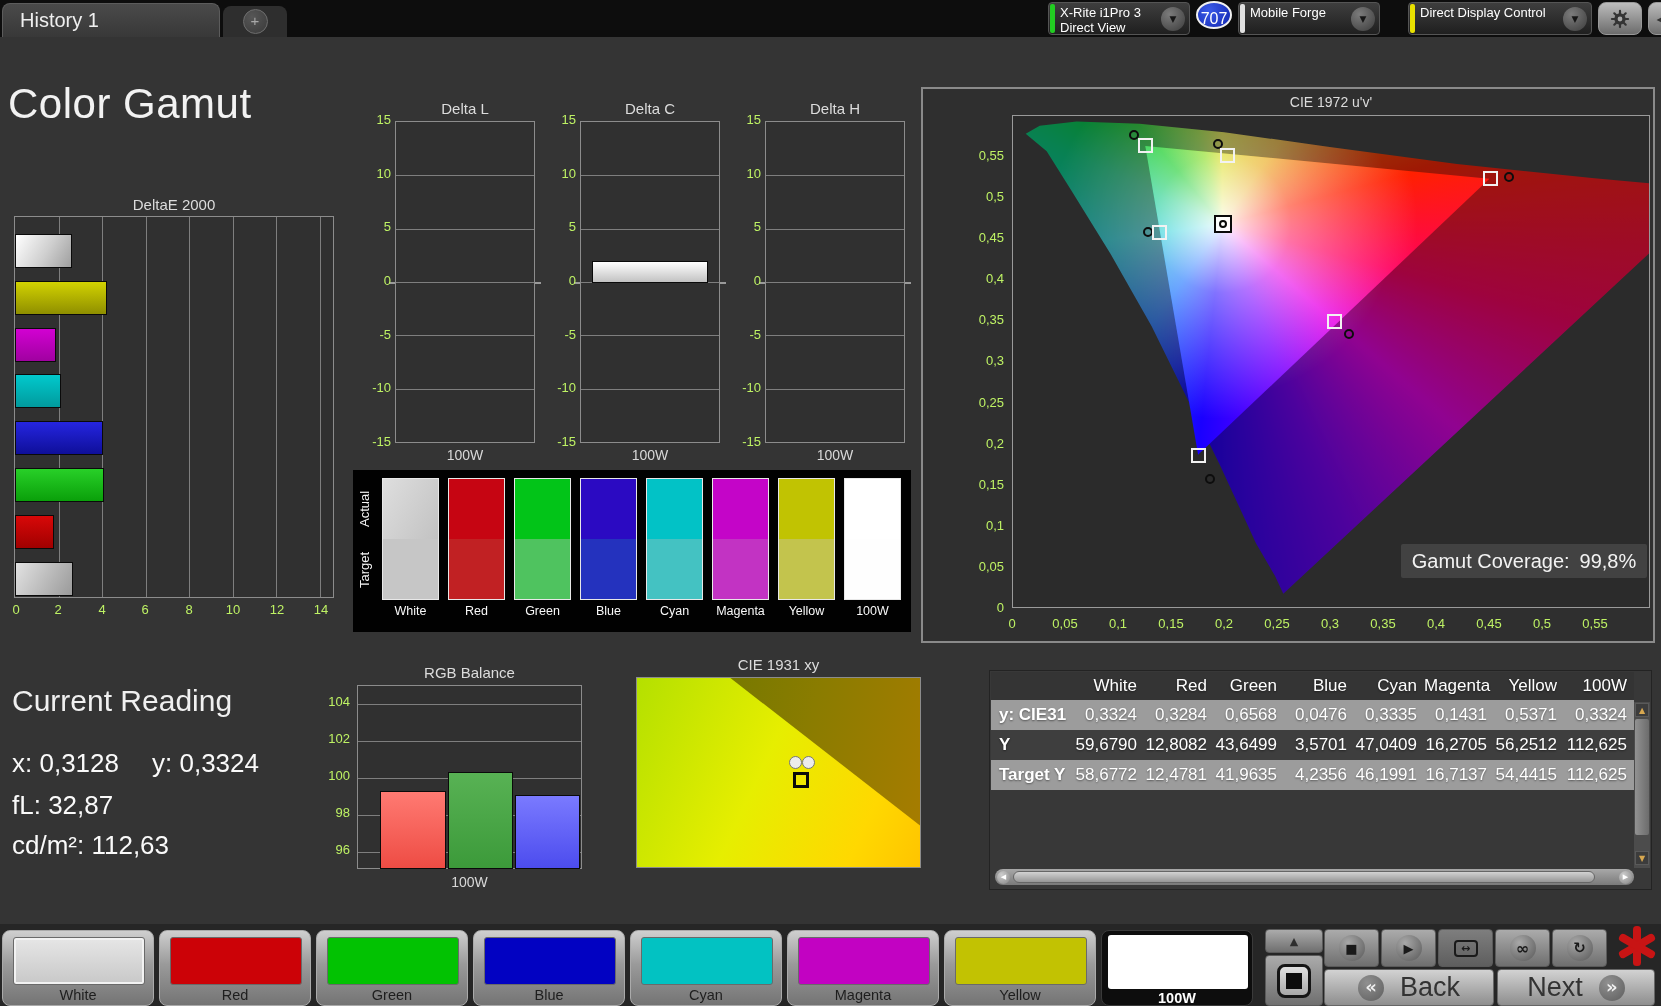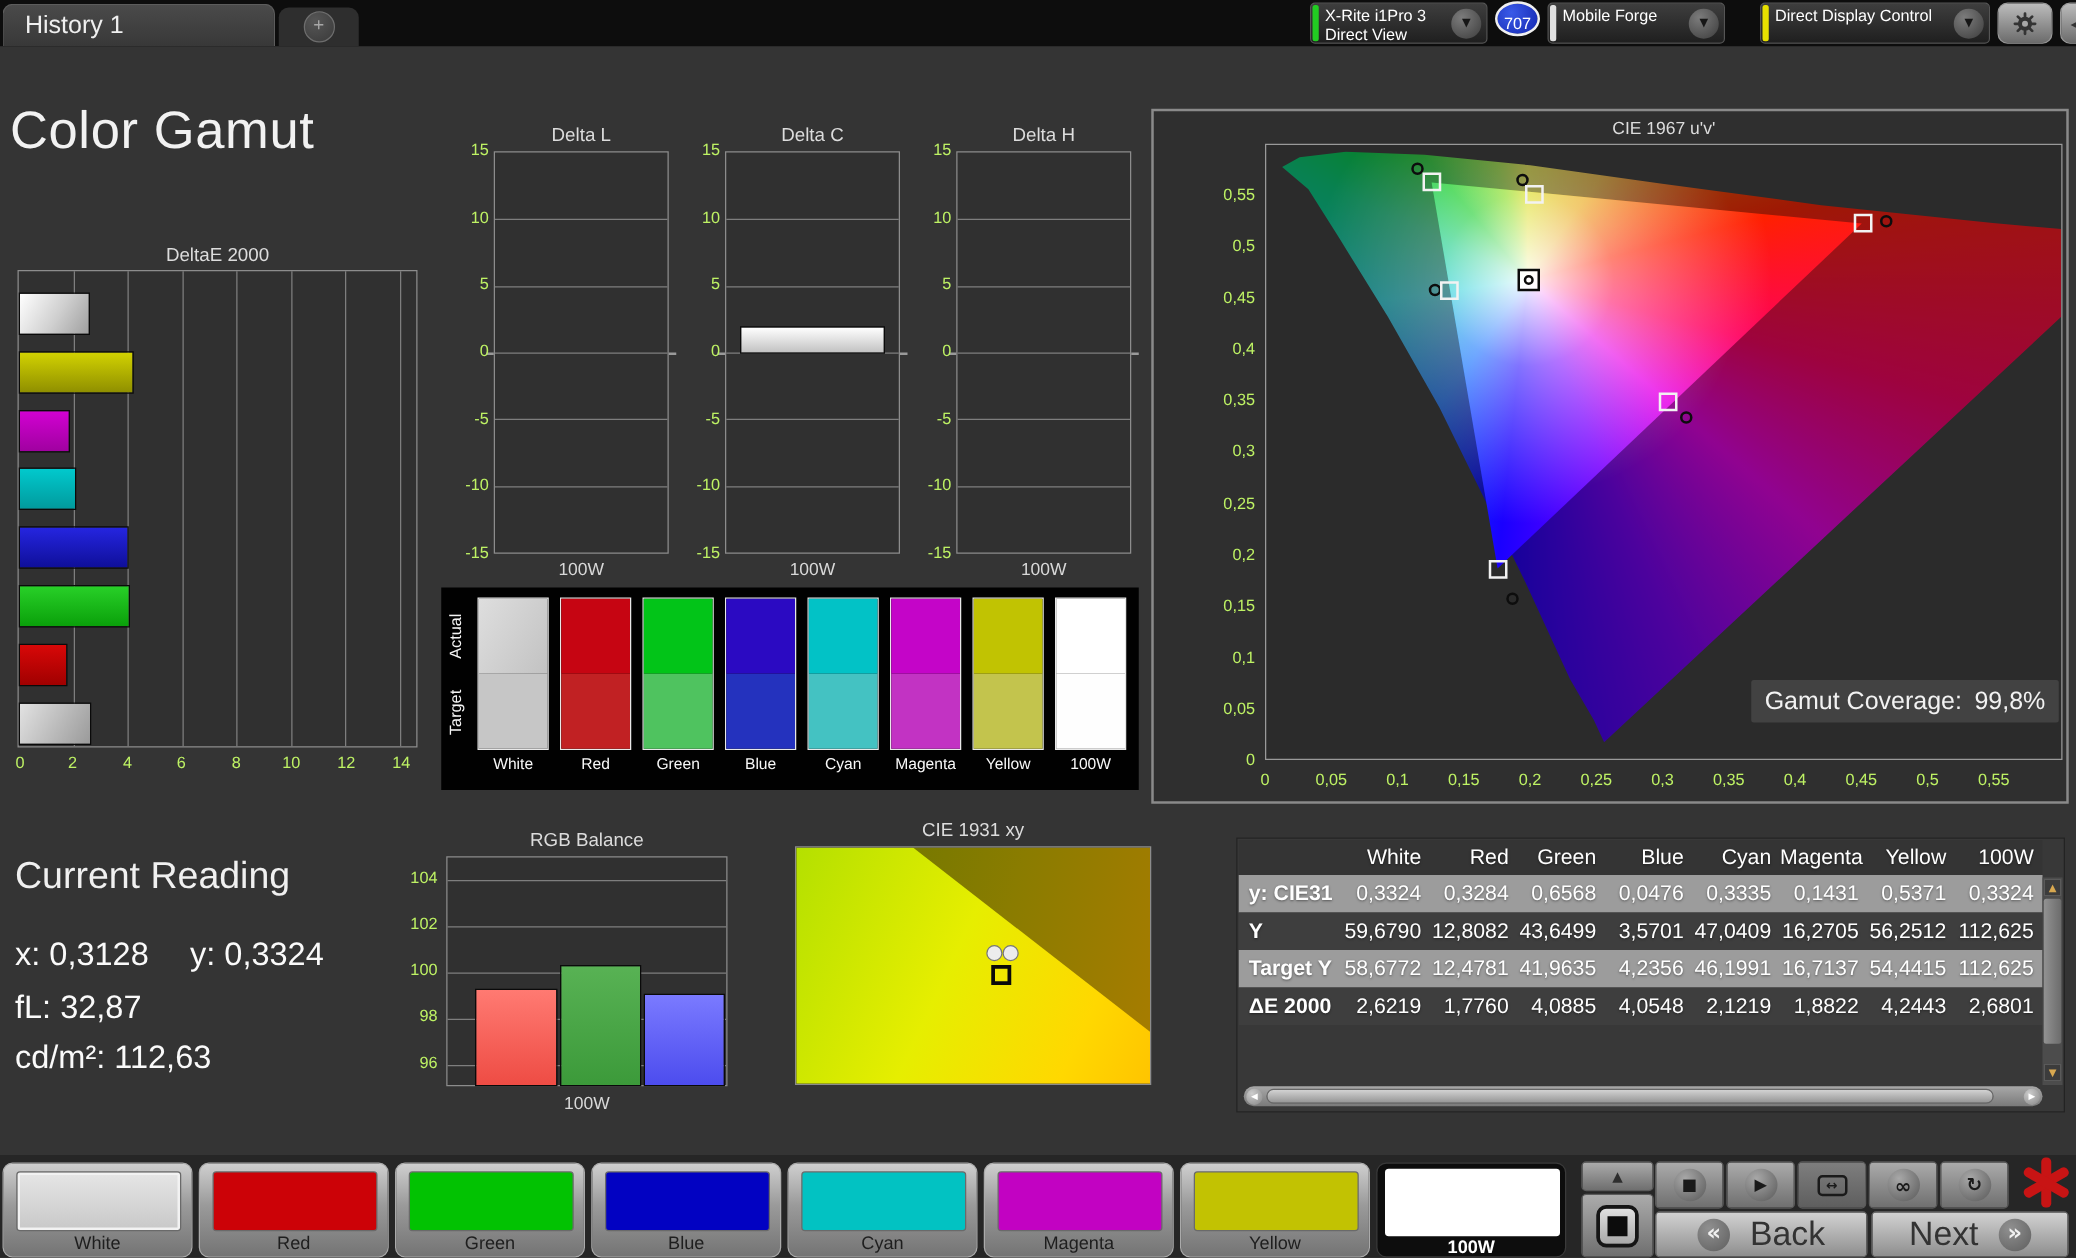--- a/index.html
+++ b/index.html
@@ -20,21 +20,21 @@
     border:1px solid #6e6e6e; color:#a8a8a8; font-size:15px; text-align:center; line-height:22px; }
   .dropdown { top:2px; height:33px; background:linear-gradient(180deg,#3e3e3e,#1f1f1f); border:1px solid #555;
     border-radius:4px; color:#fff; font-size:13px; }
   .dropdown .stripe { position:absolute; left:1px; top:1px; bottom:1px; width:5px; border-radius:2px; }
   .dropdown .txt { position:absolute; left:11px; top:2px; line-height:15px; white-space:nowrap; }
   .chev { position:absolute; right:4px; top:4px; width:24px; height:24px; border-radius:50%;
     background:radial-gradient(circle at 35% 30%,#7c7c7c,#3c3c3c); color:#161616; font-size:9px;
     text-align:center; line-height:24px; }
   #badge-707 { left:1196px; top:1px; width:36px; height:28px; border-radius:50%;
     background:radial-gradient(circle at 35% 30%,#3a5ae8,#1226b0); border:2px solid #f0f0f0;
-    color:#fff; font-size:13px; text-align:center; line-height:31px; }
+    color:#fff; font-size:16px; text-align:center; line-height:31px; }
   .topbtn { top:2px; height:33px; border-radius:8px; background:linear-gradient(180deg,#bcbcbc,#6c6c6c);
     border:1px solid #999; display:flex; align-items:center; justify-content:center; }
 
   #page-title { left:8px; top:80px; font-size:42px; color:#f2f2f2; letter-spacing:0.5px; }
 
   .chart-title { position:absolute; color:#dcdcdc; font-size:15px; text-align:center; }
   .plot { position:absolute; background:#303030; border:1px solid #8c8c8c; }
   .gridv { position:absolute; top:0; bottom:0; width:1px; background:#7e7e7e; }
   .gridh { position:absolute; left:0; right:0; height:1px; background:#7e7e7e; }
   .tick { position:absolute; color:#bef264; font-size:13px; }
@@ -298,21 +298,21 @@
     <div class="swlab" style="left:95px;">Red</div>
     <div class="swlab" style="left:161px;">Green</div>
     <div class="swlab" style="left:227px;">Blue</div>
     <div class="swlab" style="left:293px;">Cyan</div>
     <div class="swlab" style="left:359px;">Magenta</div>
     <div class="swlab" style="left:425px;">Yellow</div>
     <div class="swlab" style="left:491px;">100W</div>
   </div>
 
   <div id="cie76-panel" class="abs"></div>
-  <div class="chart-title" style="left:1012px;top:94px;width:638px;font-size:14px;">CIE 1967 u'v'</div>
+  <div class="chart-title" style="left:1012px;top:94px;width:638px;font-size:14px;">CIE 1972 u'v'</div>
   <div id="cie76-plot" class="abs">
     <div id="cie76-locus"></div>
     <div id="cie76-triangle"></div>
     <div class="mk-ci" style="left:116px;top:14px;"></div>
     <div class="mk-sq" style="left:125px;top:22px;"></div>
     <div class="mk-ci" style="left:200px;top:23px;"></div>
     <div class="mk-sq" style="left:207px;top:32px;"></div>
     <div class="mk-ci" style="left:491px;top:56px;"></div>
     <div class="mk-sq" style="left:470px;top:55px;"></div>
     <div class="mk-ci" style="left:130px;top:111px;"></div>
@@ -427,31 +427,20 @@
       <div class="c0">Target Y</div>
       <div class="cv">58,6772</div>
       <div class="cv">12,4781</div>
       <div class="cv">41,9635</div>
       <div class="cv">4,2356</div>
       <div class="cv">46,1991</div>
       <div class="cv">16,7137</div>
       <div class="cv">54,4415</div>
       <div class="cv">112,625</div>
     </div>
-    <div class="trow">
-      <div class="c0">ΔE 2000</div>
-      <div class="cv">2,6219</div>
-      <div class="cv">1,7760</div>
-      <div class="cv">4,0885</div>
-      <div class="cv">4,0548</div>
-      <div class="cv">2,1219</div>
-      <div class="cv">1,8822</div>
-      <div class="cv">4,2443</div>
-      <div class="cv">2,6801</div>
-    </div>
   </div>
 
   <div class="abs" style="left:1634px;top:702px;width:16px;height:166px;background:#4c4c4c;">
     <div class="sbtn glyph" style="left:1px;top:1px;width:14px;height:14px;line-height:14px;">▲</div>
     <div class="abs" style="left:1px;top:17px;width:14px;height:116px;background:linear-gradient(90deg,#929292,#6c6c6c);border-radius:2px;"></div>
     <div class="sbtn glyph" style="left:1px;top:149px;width:14px;height:14px;line-height:14px;">▼</div>
   </div>
   <div class="abs" style="left:995px;top:869px;width:639px;height:16px;border-radius:8px;background:linear-gradient(180deg,#a8a8a8,#7a7a7a);">
     <div class="abs glyph" style="left:2px;top:2px;width:13px;height:13px;border-radius:50%;background:radial-gradient(circle at 35% 30%,#cdcdcd,#858585);color:#fff;font-size:7px;text-align:center;line-height:13px;">◀</div>
     <div class="abs" style="left:18px;top:2px;width:582px;height:12px;border-radius:6px;background:linear-gradient(180deg,#d2d2d2,#969696);border:1px solid #666;"></div>

